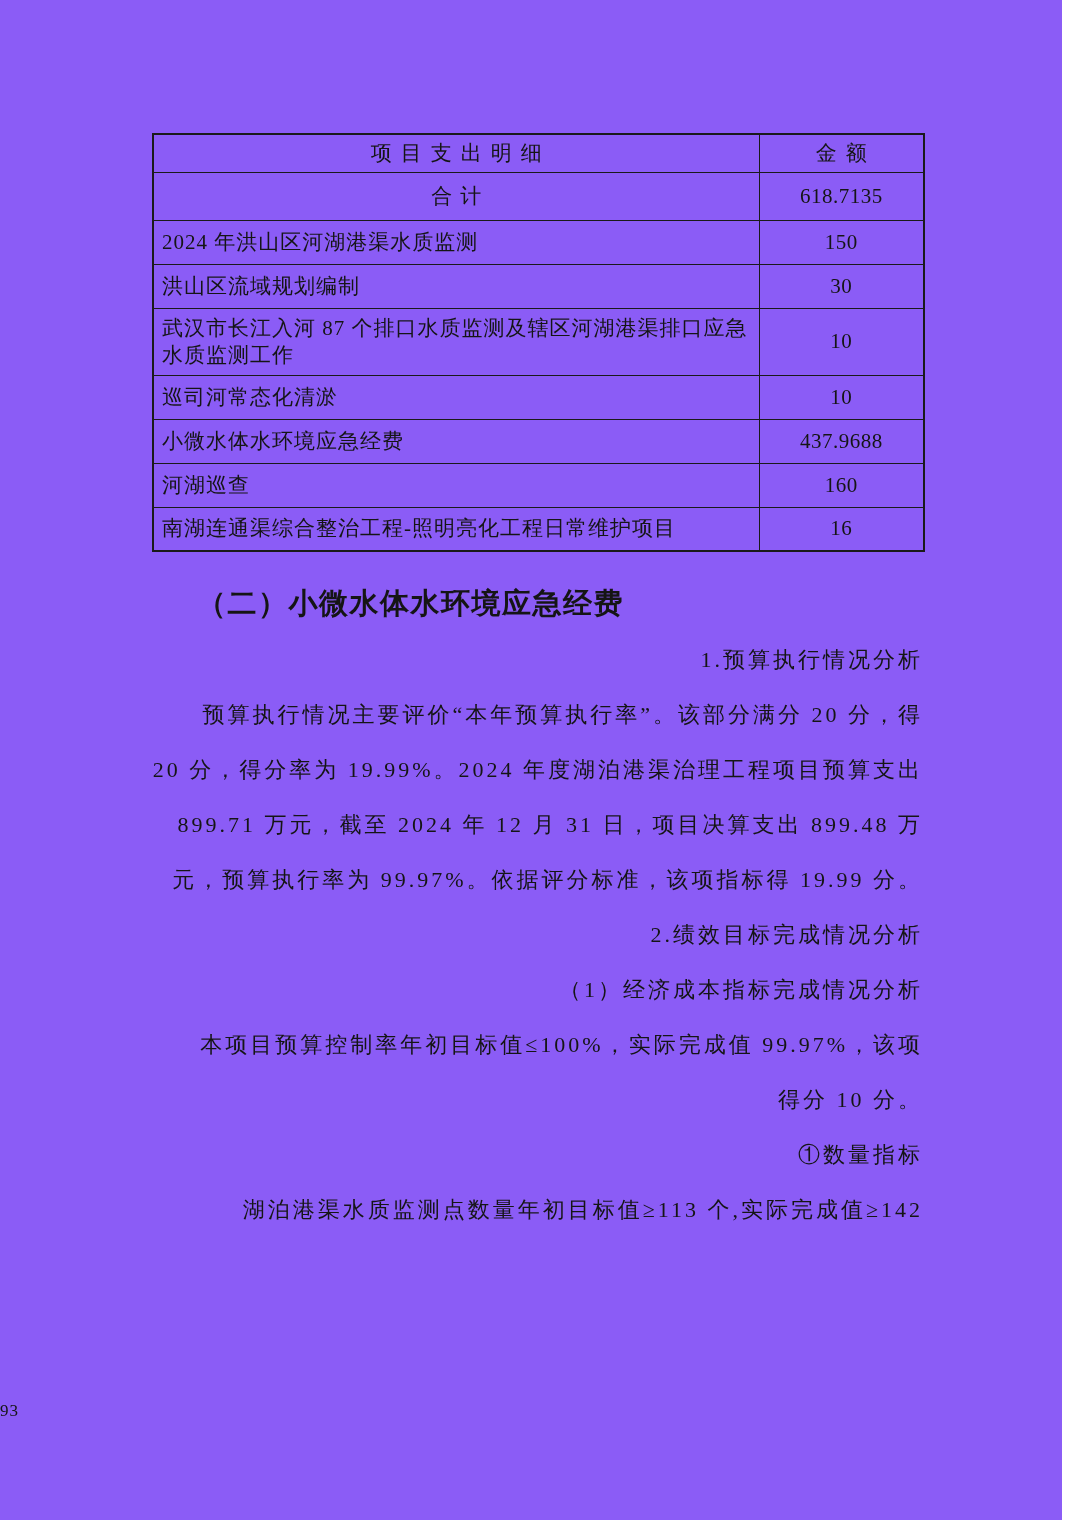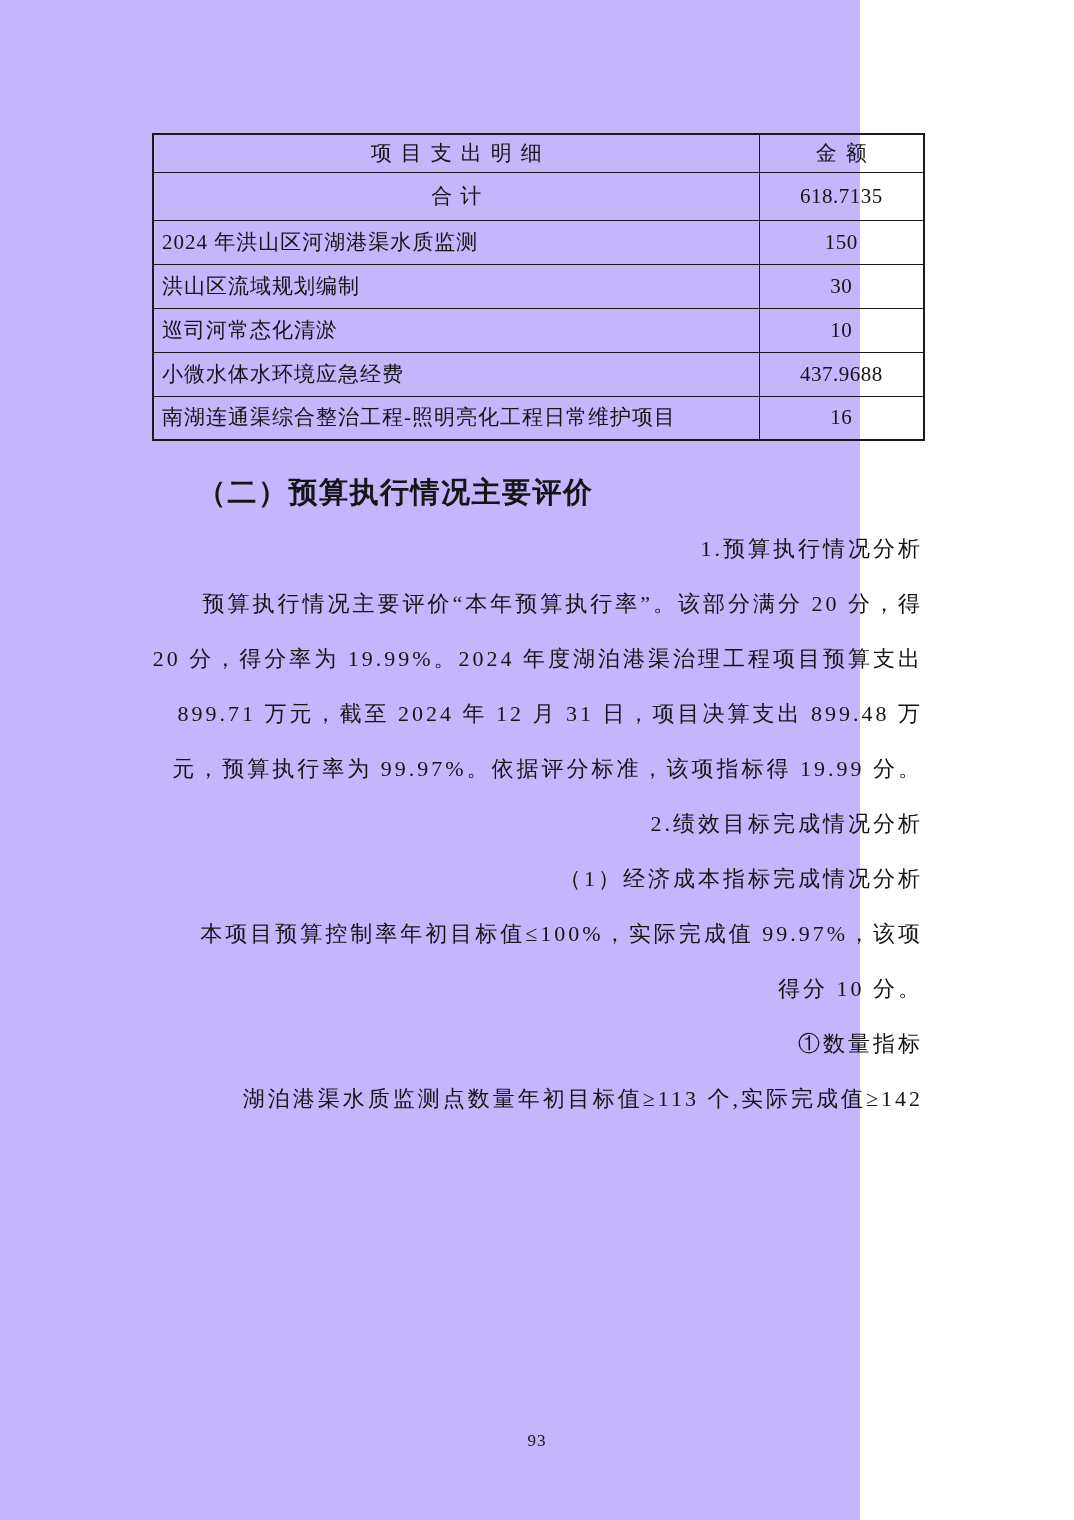--- a/index.html
+++ b/index.html
@@ -7,23 +7,23 @@
   body {
     width: 1074px;
     height: 1520px;
     font-family: "Liberation Serif", "DejaVu Serif", serif;
     color: #151515;
     position: relative;
     overflow: hidden;
   }
   .page {
     position: relative;
-    width: 860px;
+    width: 1062px;
     height: 1520px;
-    background: #c4b5fd;
+    background: #8b5cf6;
     text-decoration: underline;
   }
   .content {
     position: absolute;
     left: 152px;
     top: 133px;
     width: 771px;
   }
   
   table.expense-table {
@@ -90,24 +90,23 @@
   }
   .sub-heading {
     text-indent: 2em;
     text-align: left;
   }
   .page-number {
     position: absolute;
     left: 0;
     top: 1401px;
     width: 1074px;
-    text-align: center;
+    text-align: left;
     font-size: 17px;
     letter-spacing: 1px;
-    margin-top: 30px;
   }
 </style>
 </head>
 <body>
 
 <div class="page">
   <div class="content">
 
     <table class="expense-table">
       <colgroup>
@@ -126,37 +125,45 @@
           <td class="cell-amount">618.7135</td>
         </tr>
         <tr class="data-row">
           <td class="cell-label">2024 年洪山区河湖港渠水质监测</td>
           <td class="cell-amount">150</td>
         </tr>
         <tr class="data-row">
           <td class="cell-label">洪山区流域规划编制</td>
           <td class="cell-amount">30</td>
         </tr>
+        <tr class="data-row tall">
+          <td class="cell-label">武汉市长江入河 87 个排口水质监测及辖区河湖港渠排口应急水质监测工作</td>
+          <td class="cell-amount">10</td>
+        </tr>
         <tr class="data-row">
           <td class="cell-label">巡司河常态化清淤</td>
           <td class="cell-amount">10</td>
         </tr>
         <tr class="data-row">
           <td class="cell-label">小微水体水环境应急经费</td>
           <td class="cell-amount">437.9688</td>
         </tr>
         <tr class="data-row">
+          <td class="cell-label">河湖巡查</td>
+          <td class="cell-amount">160</td>
+        </tr>
+        <tr class="data-row">
           <td class="cell-label">南湖连通渠综合整治工程-照明亮化工程日常维护项目</td>
           <td class="cell-amount">16</td>
         </tr>
       </tbody>
     </table>
 
     <div class="body-text">
-      <div class="section-heading">（二）预算执行情况主要评价</div>
+      <div class="section-heading">（二）小微水体水环境应急经费</div>
       <p class="sub-heading">1.预算执行情况分析</p>
       <p>预算执行情况主要评价“本年预算执行率”。该部分满分 20 分，得 20 分，得分率为 19.99%。2024 年度湖泊港渠治理工程项目预算支出 899.71 万元，截至 2024 年 12 月 31 日，项目决算支出 899.48 万元，预算执行率为 99.97%。依据评分标准，该项指标得 19.99 分。</p>
       <p class="sub-heading">2.绩效目标完成情况分析</p>
       <p class="sub-heading">（1）经济成本指标完成情况分析</p>
       <p>本项目预算控制率年初目标值≤100%，实际完成值 99.97%，该项得分 10 分。</p>
       <p class="sub-heading">①数量指标</p>
       <p>湖泊港渠水质监测点数量年初目标值≥113 个,实际完成值≥142</p>
     </div>
 
   </div>

